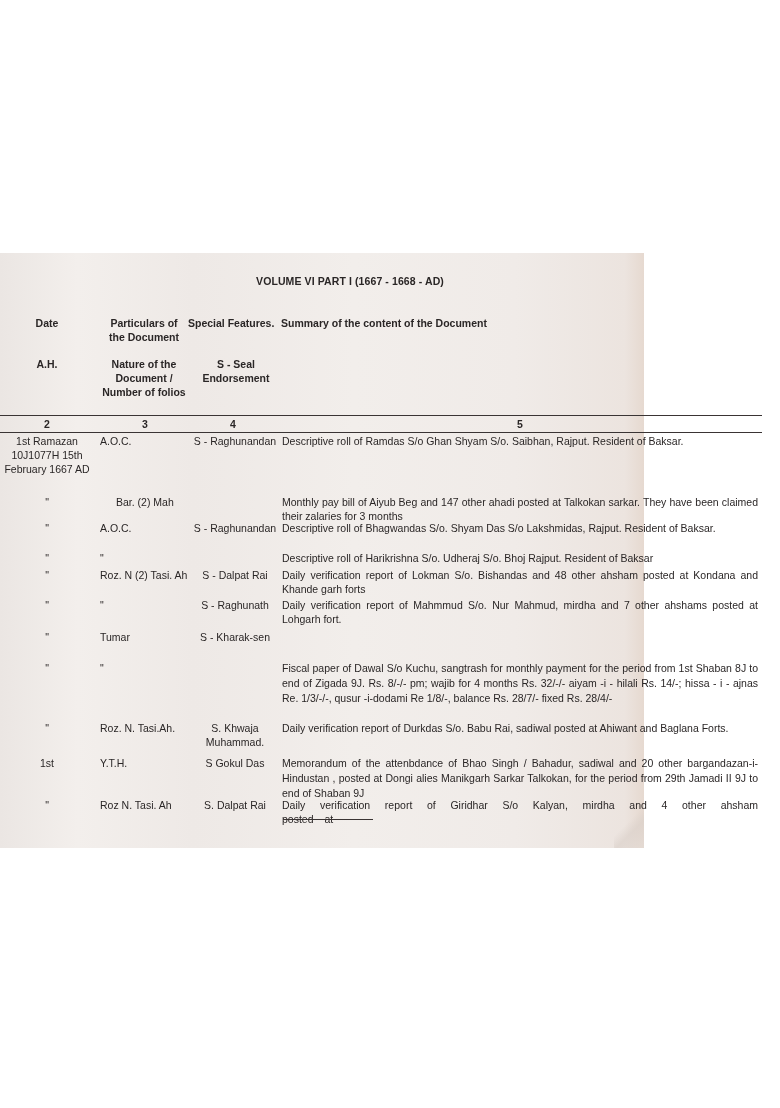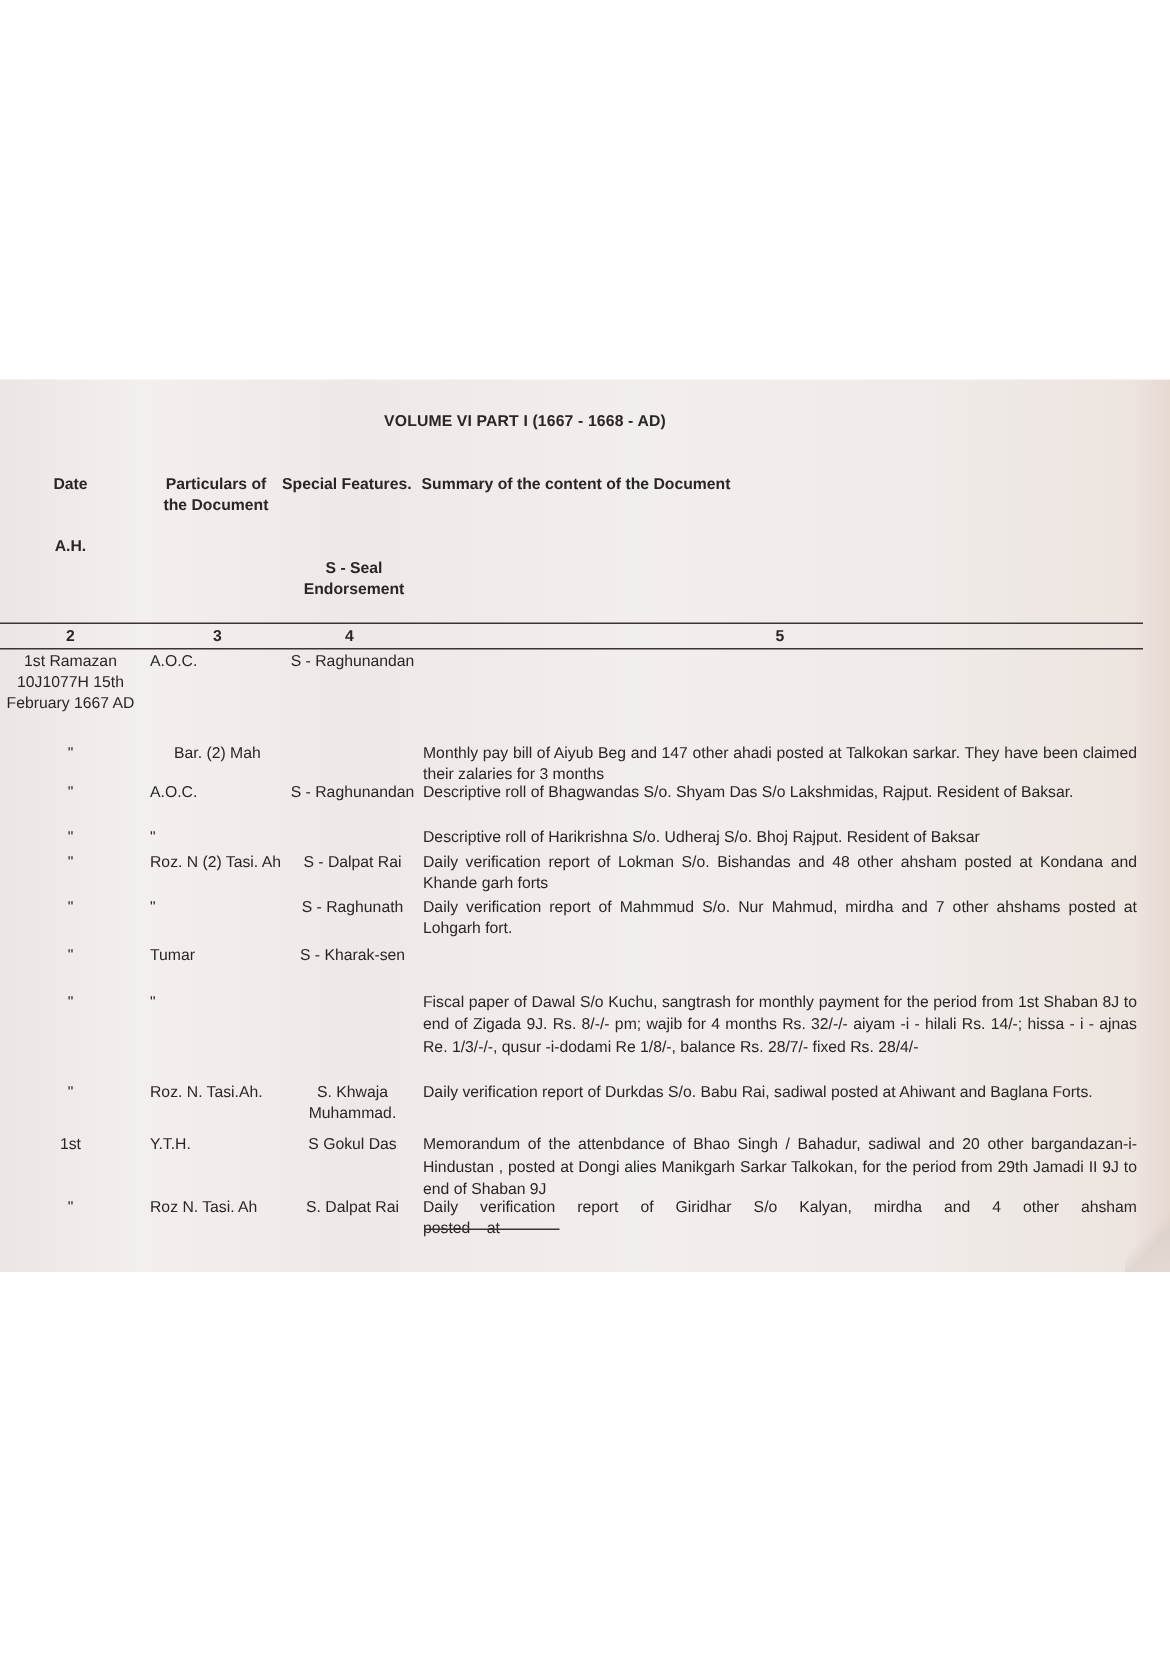--- a/index.html
+++ b/index.html
@@ -7,21 +7,21 @@
       width: 780px; height: 1108px;
       background: #ffffff;
       position: relative;
       overflow: hidden;
       font-family: "Liberation Sans", sans-serif;
       color: #2a2626;
     }
     .page {
       position: absolute;
       left: 0; top: 253px;
-      width: 780px; height: 595px;
+      width: 644px; height: 595px;
       background: linear-gradient(90deg, #ebe6e3 0%, #f3efec 12%, #eee9e6 30%, #f2eeeb 55%, #f0ebe8 80%, #ece4df 97%, #e6d9d0 100%);
     }
     .page::after {
       content: "";
       position: absolute; right: 0; bottom: 0;
       width: 30px; height: 40px;
       background: linear-gradient(135deg, transparent 40%, #d9cfc8 60%, #e3dad4 100%);
       opacity: 0.6;
     }
     .title {
@@ -49,32 +49,34 @@
 
 <div class="page">
   <div class="title t1">VOLUME VI PART I (1667 - 1668 - AD)</div>
 
   <div class="hdr center" style="left:12px;top:63px;width:70px;">Date</div>
   <div class="hdr center" style="left:104px;top:63px;width:80px;">Particulars of the Document</div>
   <div class="hdr" style="left:188px;top:63px;width:100px;">Special Features.</div>
   <div class="hdr" style="left:281px;top:63px;width:300px;">Summary of the content of the Document</div>
 
   <div class="hdr center" style="left:12px;top:104px;width:70px;">A.H.</div>
-  <div class="hdr center" style="left:196px;top:104px;width:80px;margin-top:15px;">S - Seal Endorsement</div>
+  <div class="hdr center" style="left:98px;top:104px;width:92px;">Nature of the Document / Number of folios</div>
+  <div class="hdr center" style="left:196px;top:104px;width:80px;">S - Seal Endorsement</div>
 
   <div class="rule" style="top:162px;"></div>
   <div class="colnum" style="left:0;width:94px;">2</div>
   <div class="colnum" style="left:100px;width:90px;">3</div>
   <div class="colnum" style="left:190px;width:86px;">4</div>
   <div class="colnum" style="left:282px;width:476px;">5</div>
   <div class="rule" style="top:179px;"></div>
 
   <div class="cell c2" style="top:181px;">1st Ramazan 10J1077H 15th February 1667 AD</div>
   <div class="cell c3" style="top:181px;">A.O.C.</div>
   <div class="cell c4" style="top:181px;">S - Raghunandan</div>
+  <div class="cell c5" style="top:181px;">Descriptive roll of Ramdas S/o Ghan Shyam S/o. Saibhan, Rajput. Resident of Baksar.</div>
 
   <div class="cell c2" style="top:242px;">"</div>
   <div class="cell c3" style="top:242px;text-align:left;padding-left:16px;box-sizing:border-box;">Bar. (2) Mah</div>
   <div class="cell c5" style="top:242px;"><span>Monthly pay bill of Aiyub Beg and 147 other </span><span class="it">ahadi</span><span> posted at Talkokan sarkar. They have been claimed their zalaries for 3 months</span></div>
 
   <div class="cell c2" style="top:268px;">"</div>
   <div class="cell c3" style="top:268px;">A.O.C.</div>
   <div class="cell c4" style="top:268px;">S - Raghunandan</div>
   <div class="cell c5" style="top:268px;">Descriptive roll of Bhagwandas S/o. Shyam Das S/o Lakshmidas, Rajput. Resident of Baksar.</div>
 

